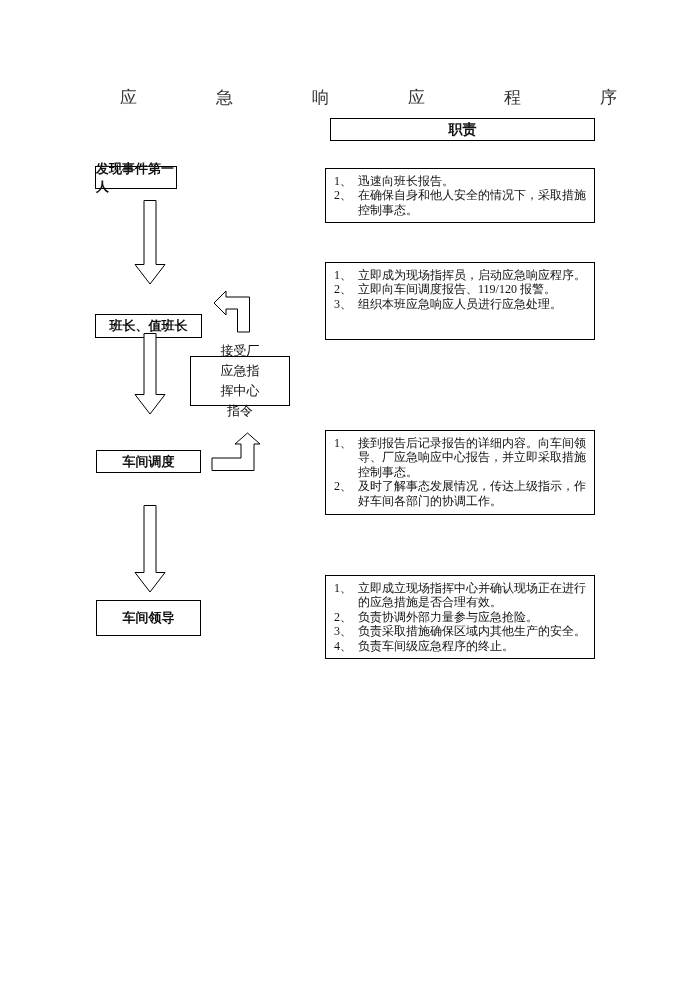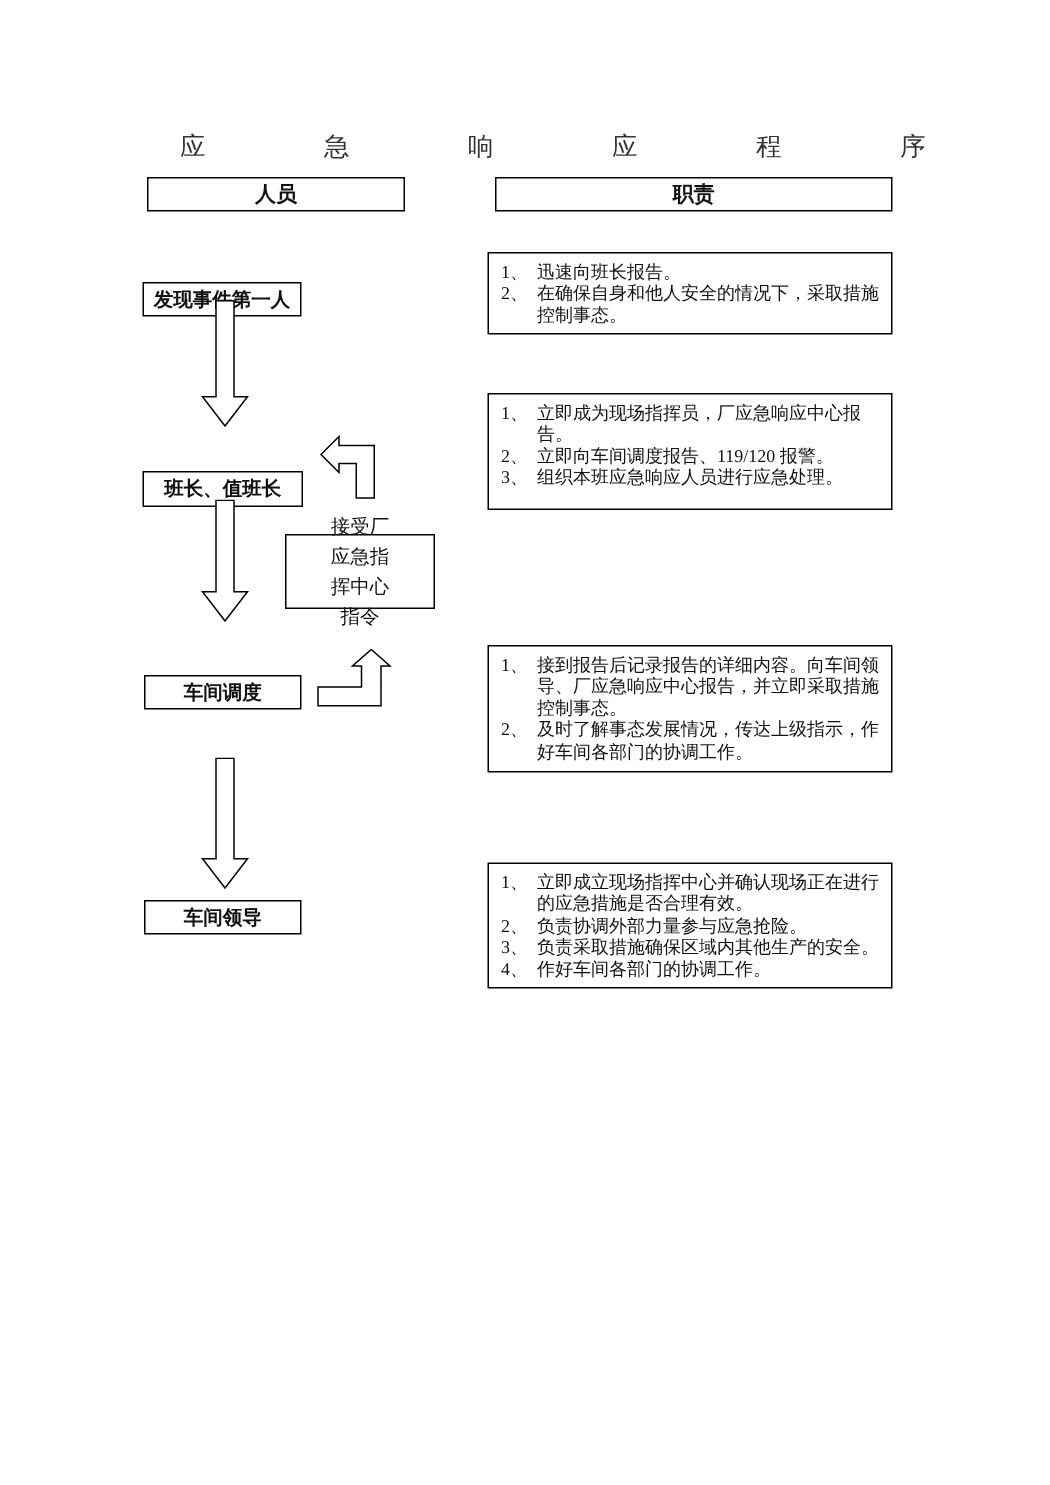--- a/index.html
+++ b/index.html
@@ -22,24 +22,23 @@
   .duty .txt { flex:1; }
   svg { display:block; }
 </style>
 </head>
 <body>
 
 <div class="page">
 
   <div class="abs title" style="left:120px; top:86px;">应急响应程序</div>
 
-  <div class="abs box header-box" style="left:98px; top:118px; width:172px; height:23px;">人员</div>
   <div class="abs box header-box" style="left:330px; top:118px; width:265px; height:23px;">职责</div>
 
-  <div class="abs box node" style="left:95px; top:188px; width:106px; height:23px;">发现事件第一人</div>
+  <div class="abs box node" style="left:95px; top:166px; width:82px; height:23px;">发现事件第一人</div>
 
   <div class="abs" style="left:134px; top:200px;">
     <svg width="32" height="85" viewBox="0 0 32 85">
       <path d="M10 0.5 L22 0.5 L22 64.5 L31 64.5 L16 84 L1 64.5 L10 64.5 Z" fill="#fff" stroke="#000" stroke-width="1"></path>
     </svg>
   </div>
 
   <div class="abs box node" style="left:95px; top:298px; width:107px; height:24px;margin-top:16px;">班长、值班长</div>
 
   <div class="abs" style="left:213px; top:289px;">
@@ -63,40 +62,40 @@
       <path d="M1 26 L30 26 L30 12 L24 12 L36.5 1 L49 12 L43 12 L43 38.5 L1 38.5 Z" fill="#fff" stroke="#000" stroke-width="1"></path>
     </svg>
   </div>
 
   <div class="abs" style="left:134px; top:505px;">
     <svg width="32" height="88" viewBox="0 0 32 88">
       <path d="M10 0.5 L22 0.5 L22 67.5 L31 67.5 L16 87 L1 67.5 L10 67.5 Z" fill="#fff" stroke="#000" stroke-width="1"></path>
     </svg>
   </div>
 
-  <div class="abs box node" style="left:96px; top:600px; width:105px; height:23px;">车间领导</div>
+  <div class="abs box node" style="left:96px; top:600px; width:105px; height:36px;">车间领导</div>
 
   <div class="abs box duty" style="left:325px; top:168px; width:270px; min-height:47px;">
     <ol>
         <li>
           <span class="num">1、</span>
           <span class="txt">迅速向班长报告。</span>
         </li>
         <li>
           <span class="num">2、</span>
           <span class="txt">在确保自身和他人安全的情况下，采取措施控制事态。</span>
         </li>
       </ol>
   </div>
 
   <div class="abs box duty" style="left:325px; top:262px; width:270px; min-height:78px;">
     <ol>
         <li>
           <span class="num">1、</span>
-          <span class="txt">立即成为现场指挥员，厂应急响应中心报告。</span>
+          <span class="txt">立即成为现场指挥员，启动应急响应程序。</span>
         </li>
         <li>
           <span class="num">2、</span>
           <span class="txt">立即向车间调度报告、119/120 报警。</span>
         </li>
         <li>
           <span class="num">3、</span>
           <span class="txt">组织本班应急响应人员进行应急处理。</span>
         </li>
       </ol>
@@ -124,18 +123,18 @@
         <li>
           <span class="num">2、</span>
           <span class="txt">负责协调外部力量参与应急抢险。</span>
         </li>
         <li>
           <span class="num">3、</span>
           <span class="txt">负责采取措施确保区域内其他生产的安全。</span>
         </li>
         <li>
           <span class="num">4、</span>
-          <span class="txt">作好车间各部门的协调工作。</span>
+          <span class="txt">负责车间级应急程序的终止。</span>
         </li>
       </ol>
   </div>
 
 </div>
 
 </body></html>

